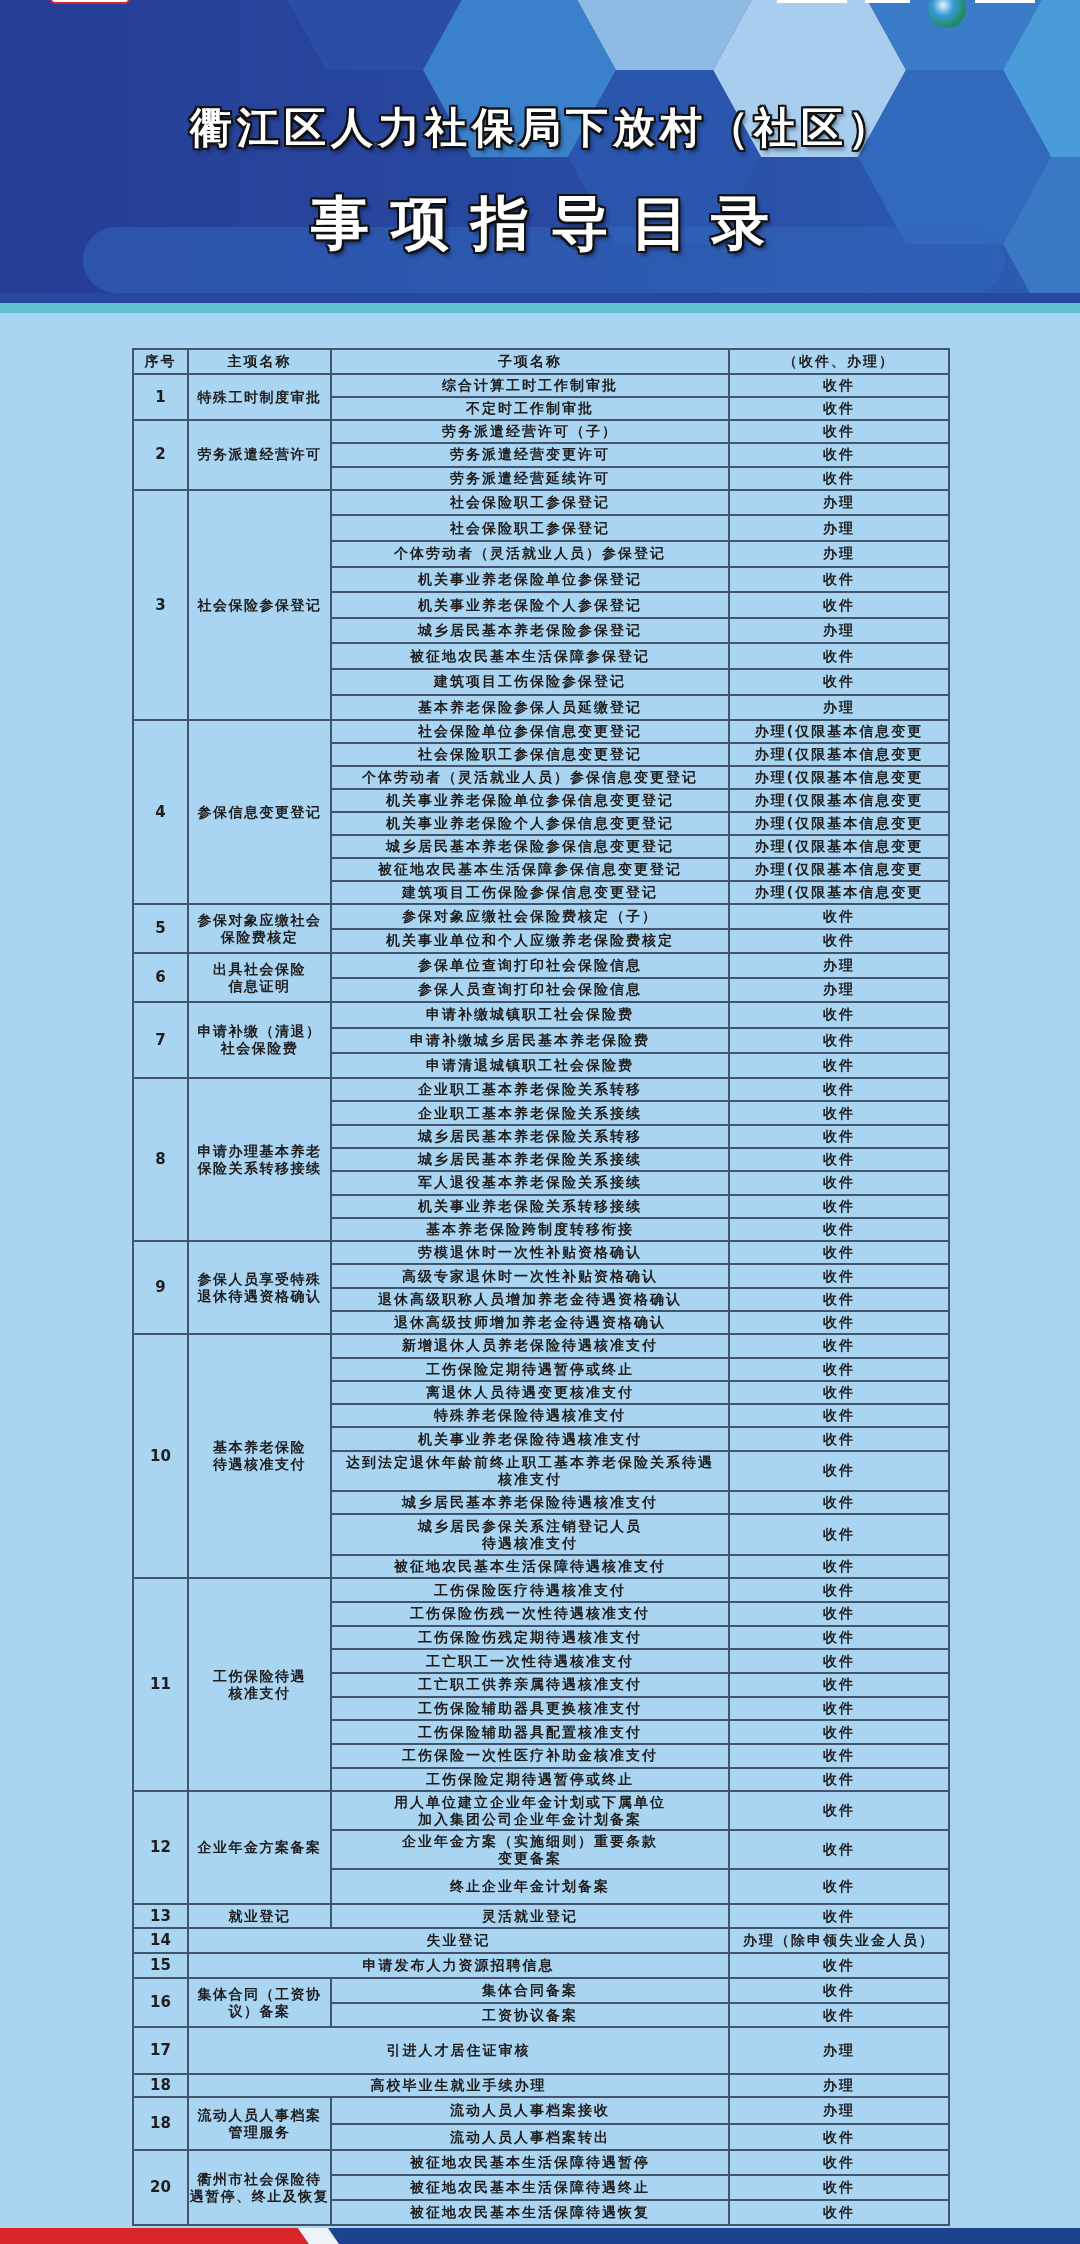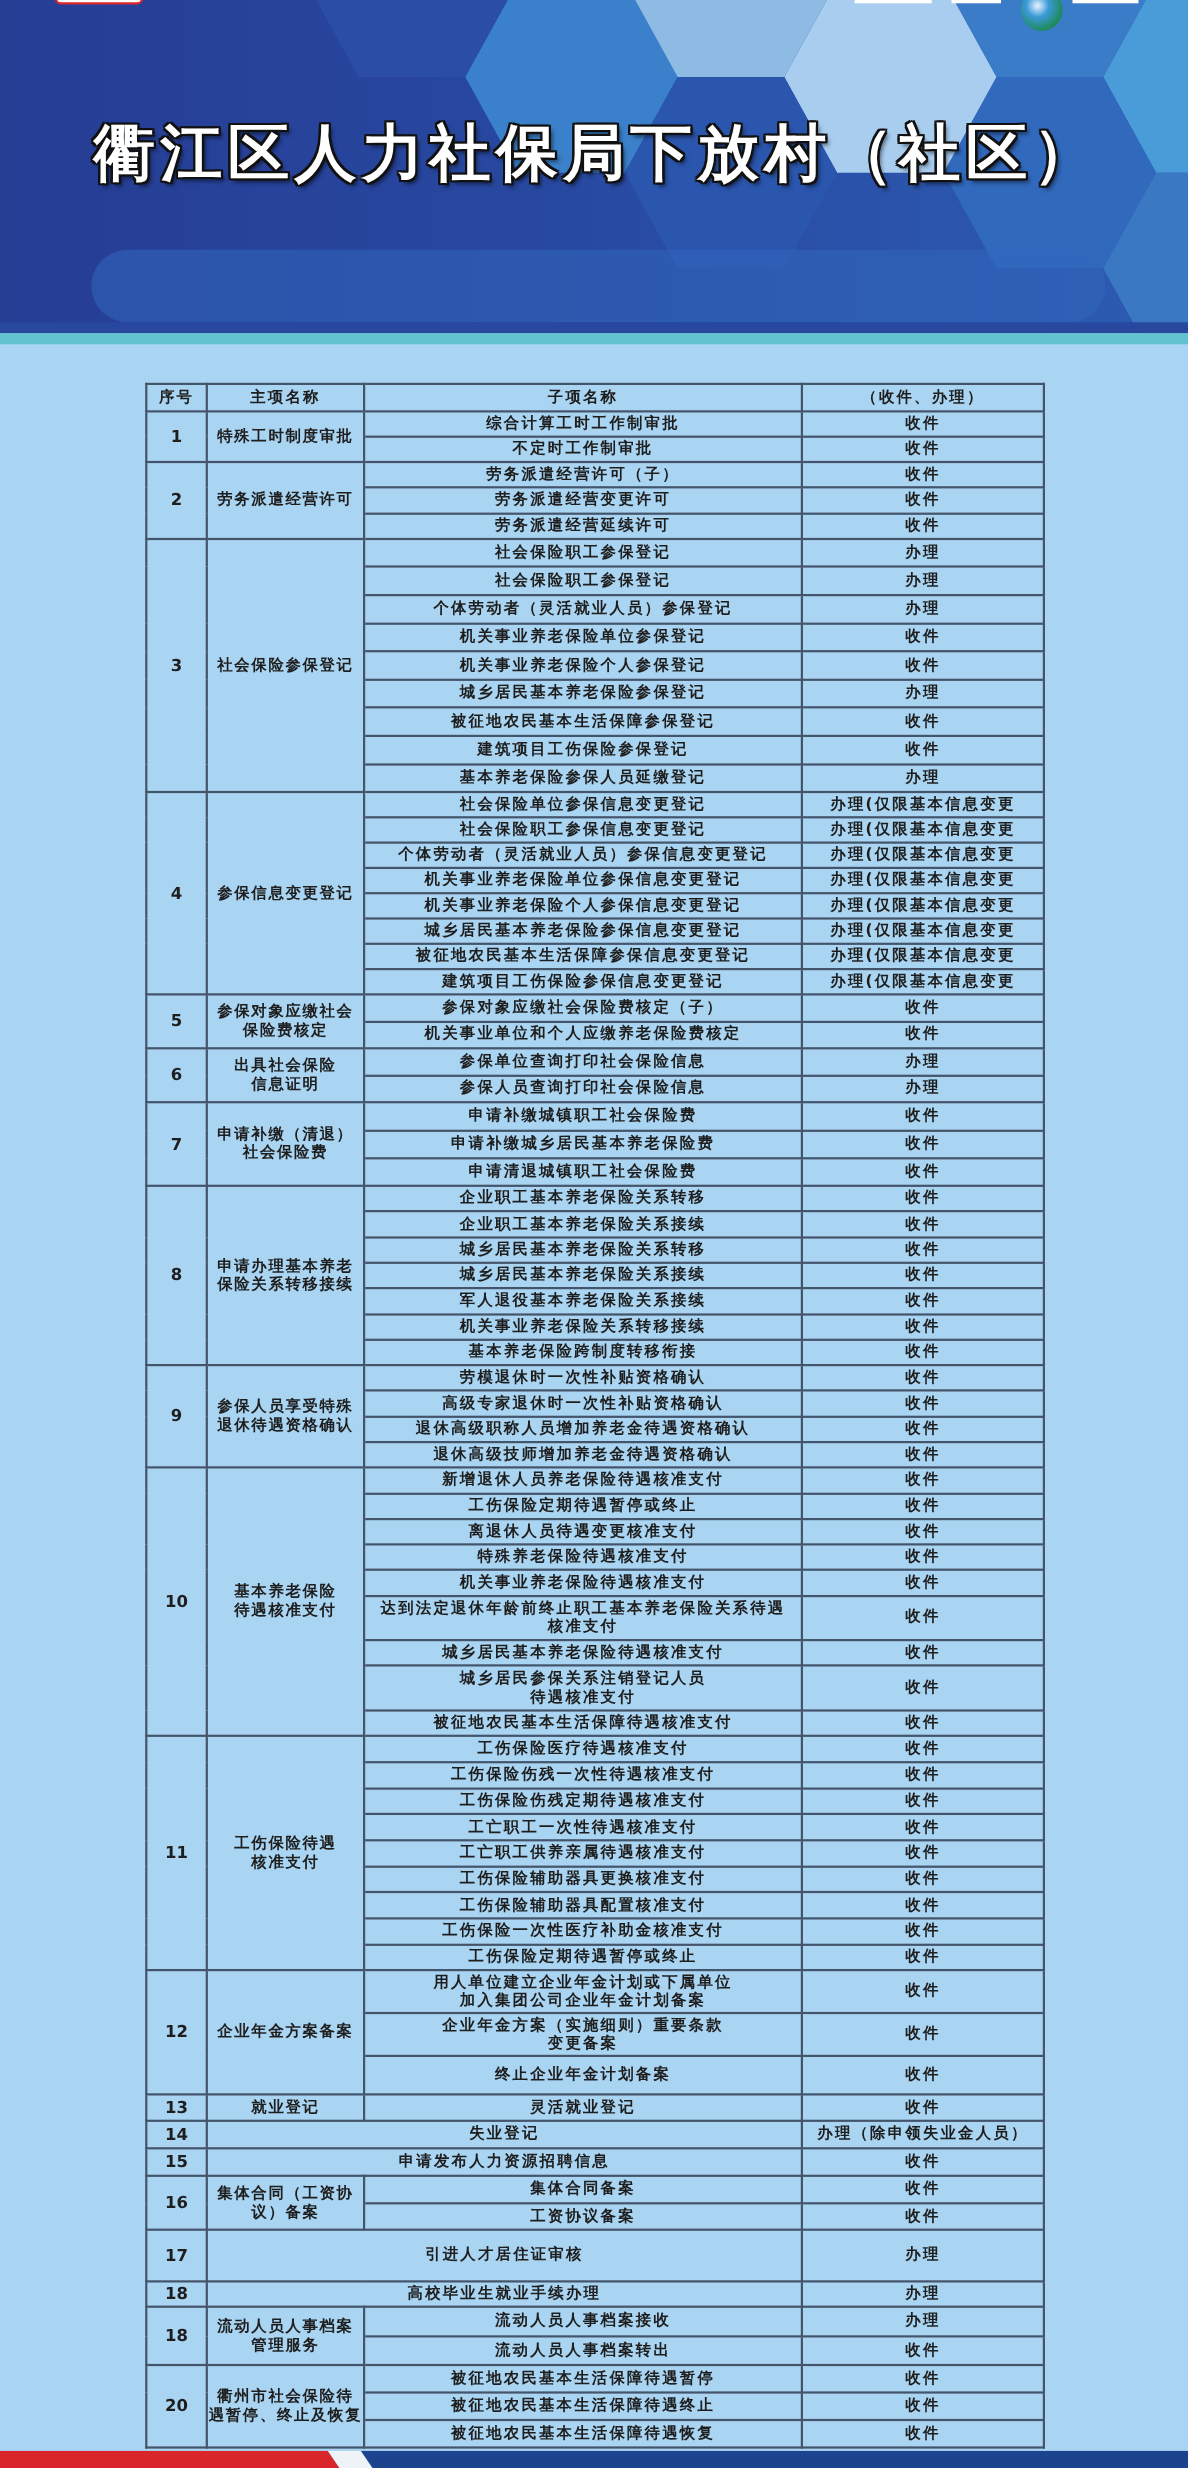--- a/index.html
+++ b/index.html
@@ -15,21 +15,21 @@
   .header svg.bg { position:absolute; left:0; top:0; }
   .teal-strip { position:absolute; left:0; top:303px; width:1080px; height:10px; background:#62c2cf; }
   .title {
     position:absolute; left:0; width:1080px; box-sizing:border-box;
     text-align:center; color:#ffffff; font-weight:900; white-space:nowrap;
     text-shadow:
       2px 2px 0 #111, -2px -2px 0 #111, 2px -2px 0 #111, -2px 2px 0 #111,
       0 2px 0 #111, 2px 0 0 #111, 0 -2px 0 #111, -2px 0 0 #111,
       3px 4px 4px rgba(0,0,0,0.55);
   }
-  .title-1 { top:104px; font-size:56px; line-height:72px; letter-spacing:5px; padding-left:5px; }
+  .title-1 { top:92px; font-size:42px; line-height:72px; letter-spacing:5px; padding-left:5px; }
   .title-2 { top:188px; font-size:58px; line-height:70px; letter-spacing:22px; padding-left:22px; }
 
   .table-wrap { position:absolute; left:132px; top:348px; width:816px; }
   table { width:816px; border-collapse:collapse; table-layout:fixed; }
   td {
     border:2px solid #44546a; padding:0 2px; text-align:center; vertical-align:middle;
     font-size:14px; line-height:17px; font-weight:bold; color:#1e1e1e;
     letter-spacing:2px; white-space:pre-line; overflow:visible;
   }
   thead tr { height:25px; }
@@ -77,20 +77,21 @@
         <stop offset="100%" stop-color="#1f8a5a"></stop>
       </radialGradient>
     </defs>
     <rect x="2" y="0" width="70" height="3" fill="#ffffff"></rect>
     <rect x="90" y="0" width="45" height="3" fill="#ffffff"></rect>
     <rect x="200" y="0" width="60" height="3" fill="#ffffff"></rect>
     <circle cx="172" cy="9" r="19" fill="url(#globe)"></circle>
   </svg>
 
   <div class="title title-1">衢江区人力社保局下放村（社区）</div>
+  <div class="title title-2">事项指导目录</div>
 </div>
 <div class="teal-strip"></div>
 
 <div class="table-wrap">
   <table>
     <colgroup>
       <col style="width:55px">
         <col style="width:143px">
         <col style="width:398px">
         <col style="width:220px">

